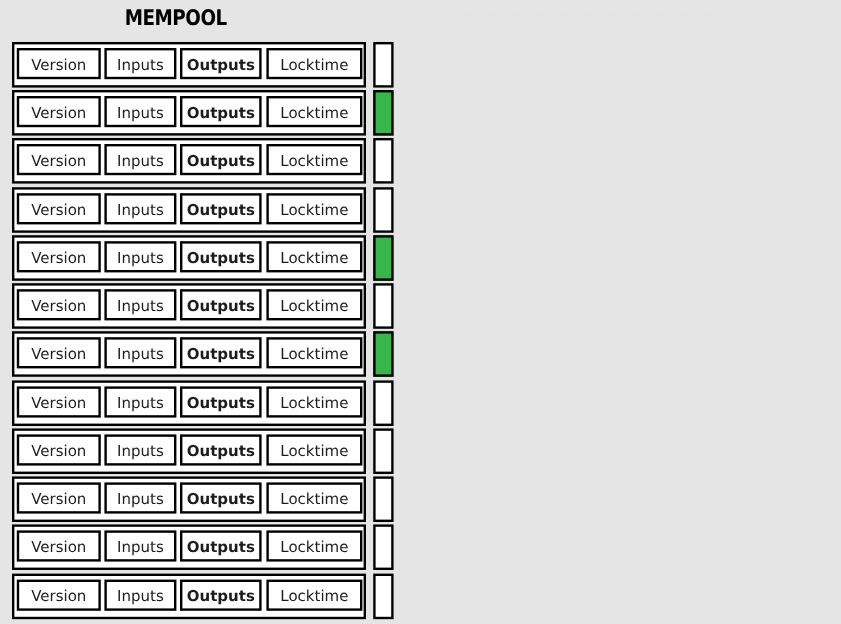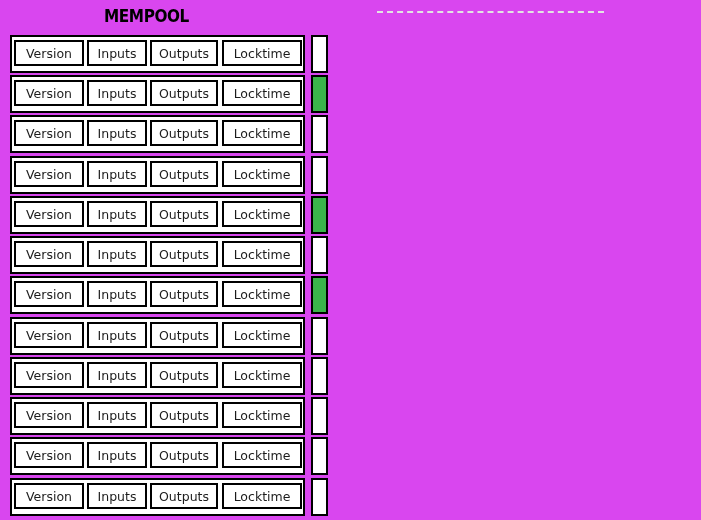--- a/index.html
+++ b/index.html
@@ -5,21 +5,21 @@
   html, body {
     margin: 0;
     padding: 0;
     background: #ffffff;
     font-family: "DejaVu Sans", "Liberation Sans", sans-serif;
   }
   .canvas {
     position: relative;
     width: 701px;
     height: 520px;
-    background: #d946ef;
+    background: #e5e5e5;
     overflow: hidden;
   }
   .title {
     position: absolute;
     left: 104px;
     top: 5px;
     width: 104px;
     font-size: 18px;
     font-weight: bold;
     color: #000000;
@@ -61,21 +61,21 @@
     box-sizing: border-box;
     display: flex;
     align-items: center;
     justify-content: center;
     font-size: 12.5px;
     color: #1c1c1c;
     white-space: nowrap;
   }
   .cell.f0 { left: 2px;   width: 70px; }
   .cell.f1 { left: 75px;  width: 60px; }
-  .cell.f2 { left: 138px; width: 68px; }
+  .cell.f2 { left: 138px; width: 68px; font-weight: bold; }
   .cell.f3 { left: 210px; width: 80px; text-align: center; }
   .indicator {
     position: absolute;
     left: 301px;
     top: 0;
     width: 17px;
     height: 38px;
     border: 2px solid #000000;
     box-sizing: border-box;
     background: #ffffff;

